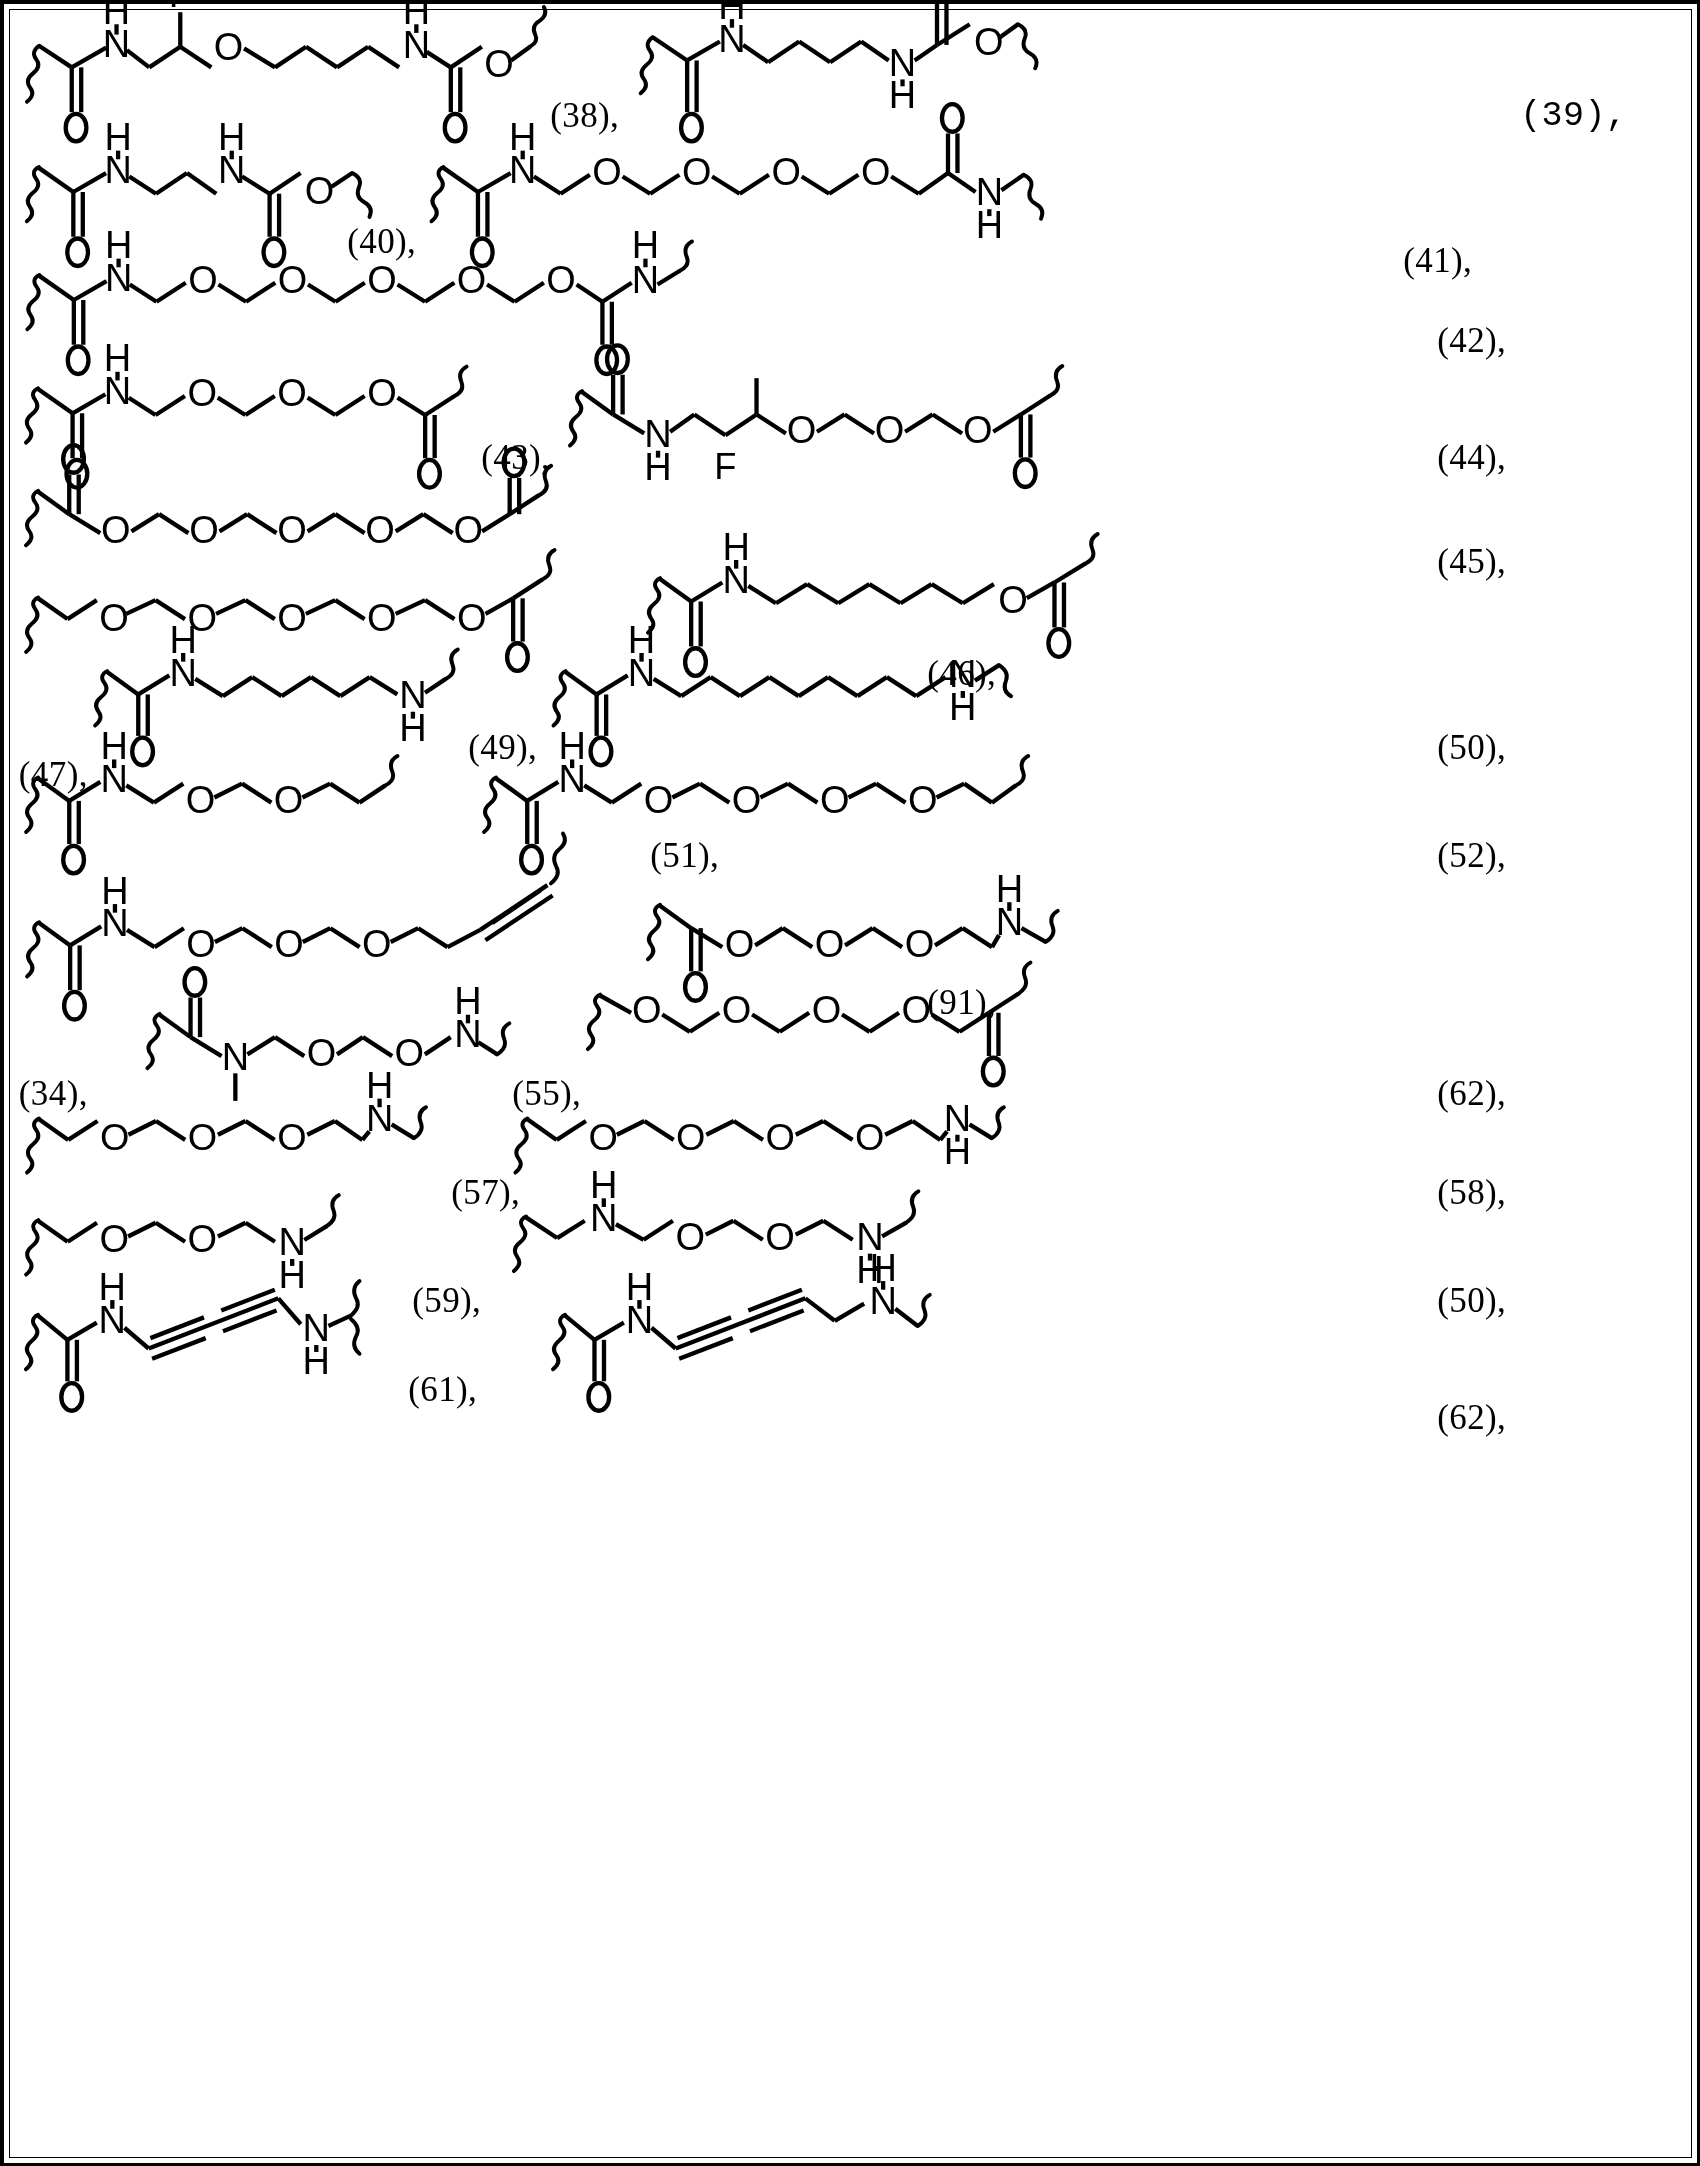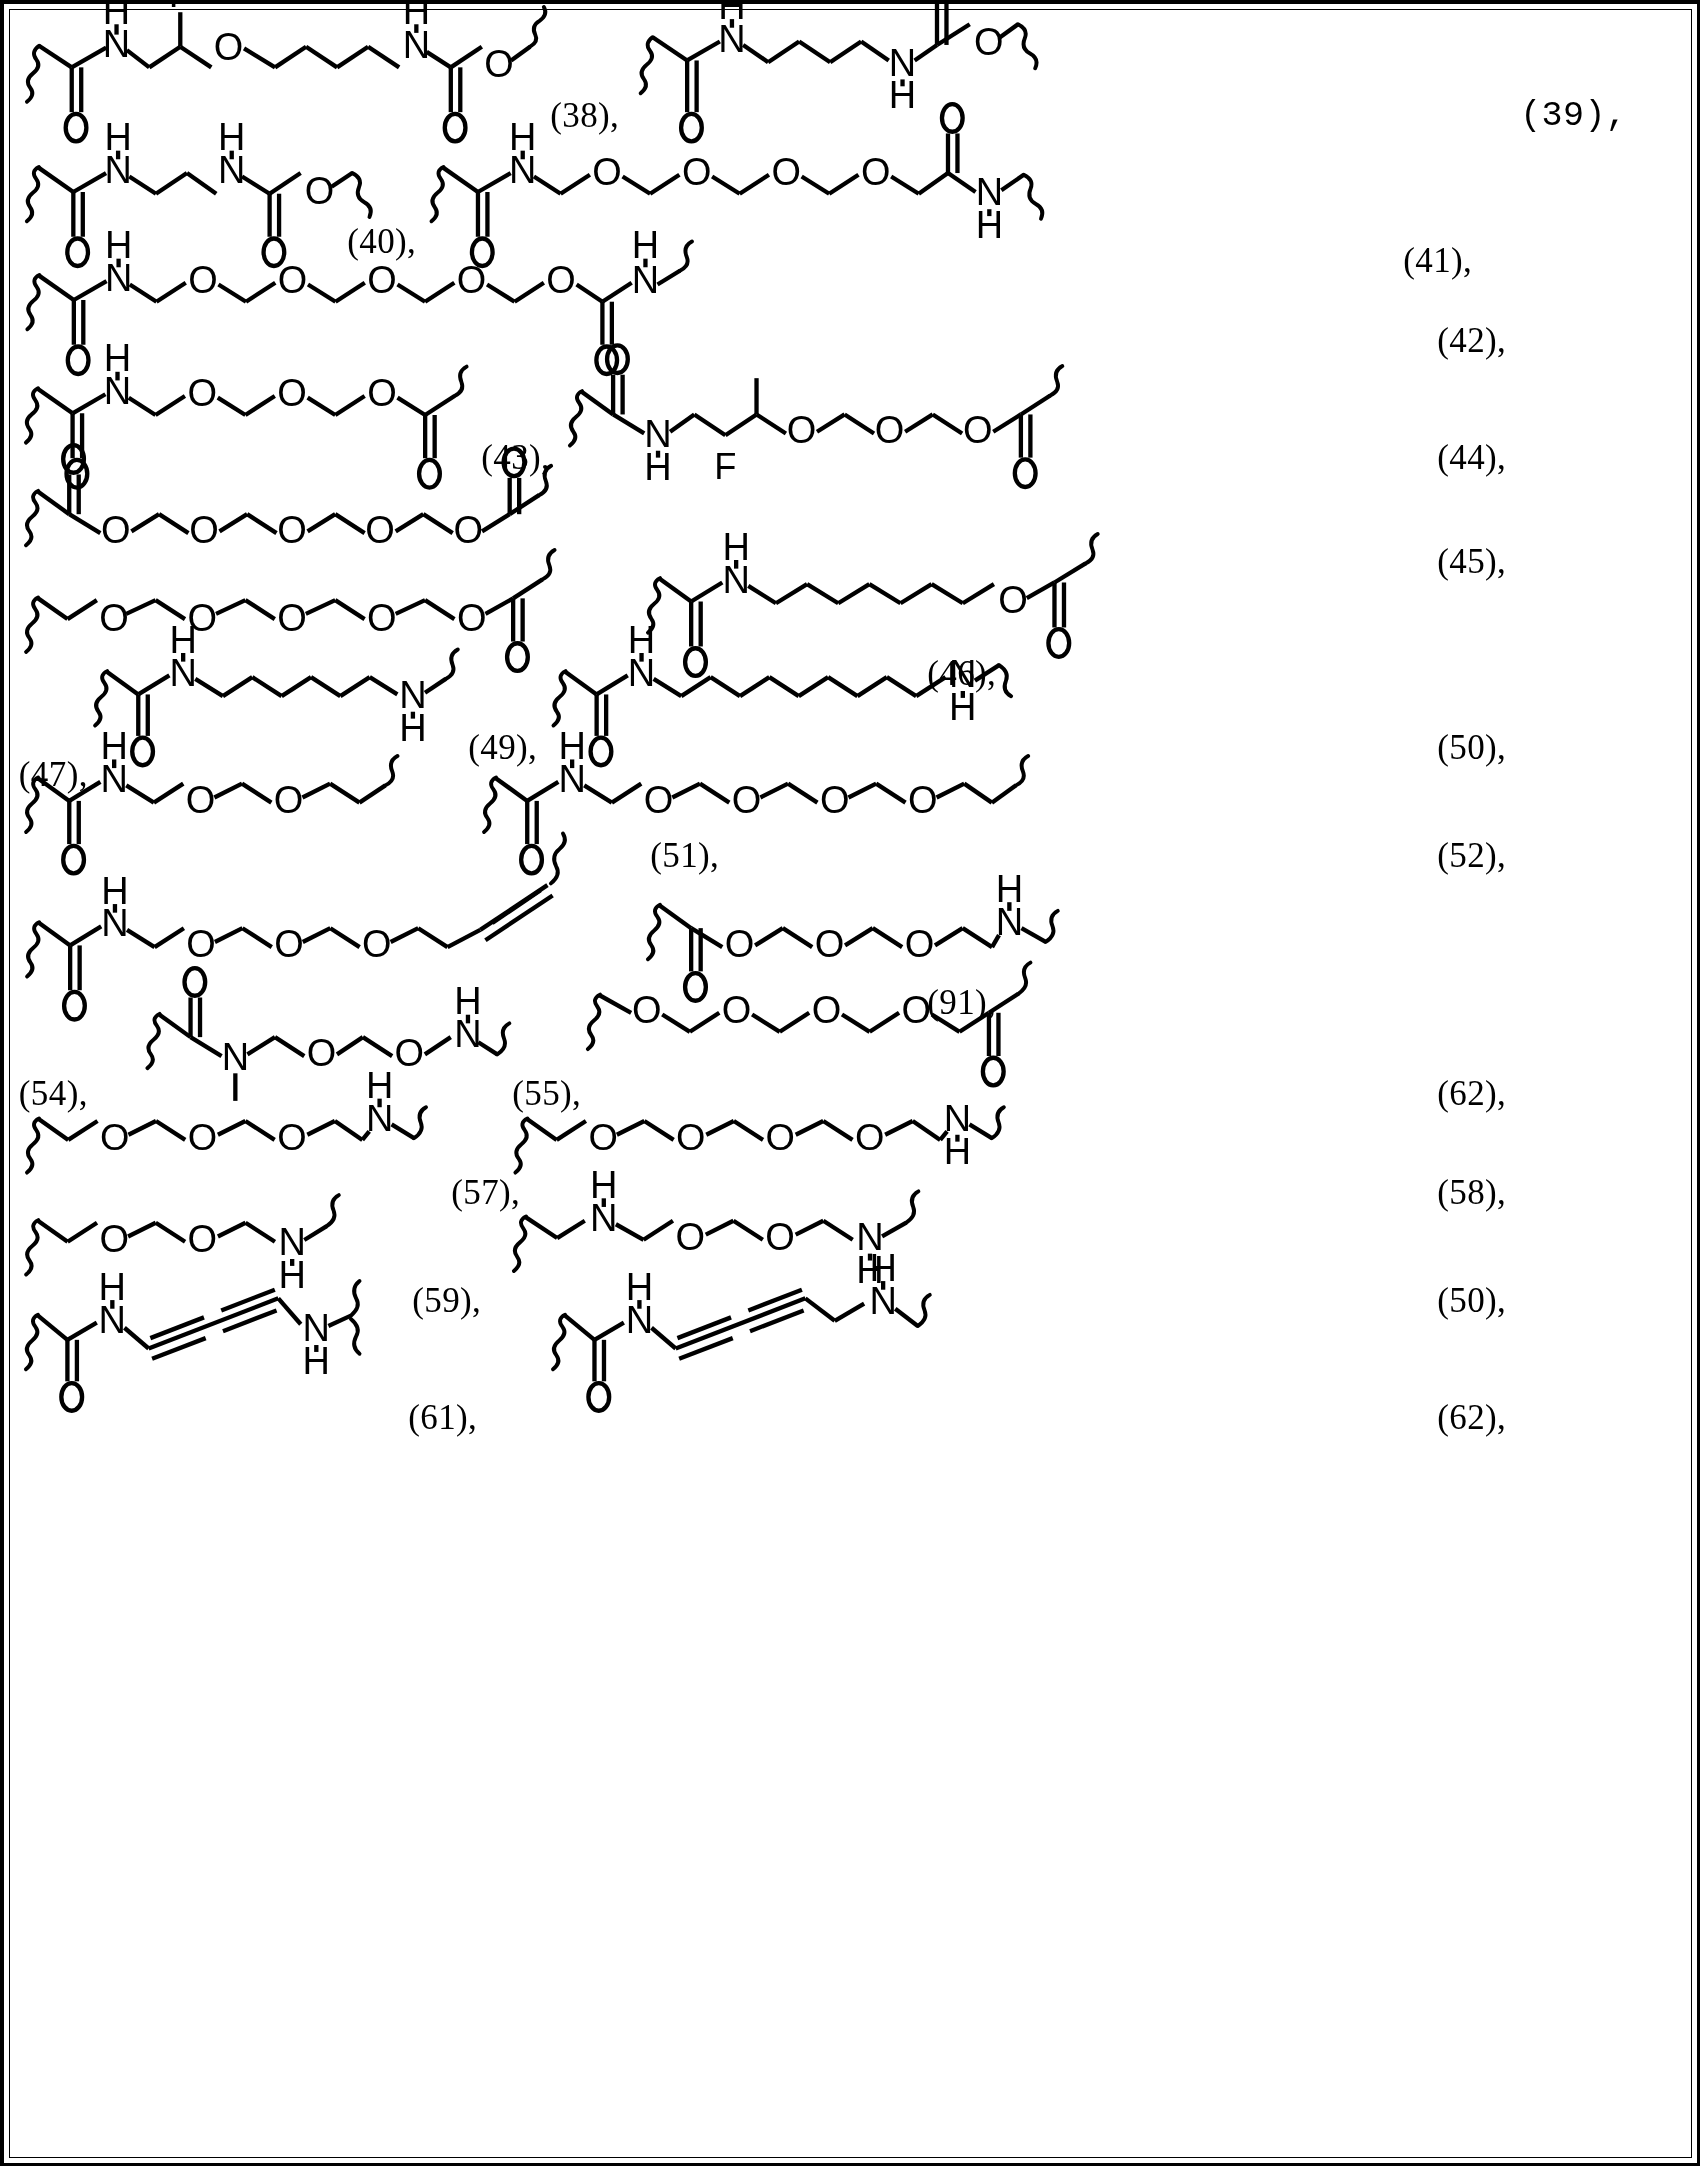--- a/index.html
+++ b/index.html
@@ -515,21 +515,21 @@
   <line class="bond" x1="340" y1="42" x2="372" y2="22"></line>
   <line class="bond" x1="372" y1="22" x2="406" y2="44"></line>
   <text class="atom" x="426" y="18">N</text>
   <text class="atom" x="426" y="-20">H</text>
   <line class="bond" x1="426" y1="-8" x2="426" y2="2"></line>
   <line class="bond" x1="406" y1="44" x2="414" y2="30"></line>
   <line class="bond" x1="440" y1="22" x2="468" y2="38"></line>
   <path class="wavy" d="M468 38 q12 -8 8 -18 q-5 -12 6 -18"></path>
 </svg>
 </div>
-<div class="lbl" style="left:8.6px;top:1064px;">(54),</div>
+<div class="lbl" style="left:8.6px;top:1064px;">(34),</div>
 
 <div class="struct" style="left:130px;top:1003px;">
 <svg width="363" height="112" viewBox="0 0 420 130">
   <path class="wavy" d="M8 64 q10 -8 4 -16 q-7 -9 3 -17 q10 -8 4 -16 q-7 -9 3 -14"></path>
   <line class="bond" x1="22" y1="2" x2="58" y2="28"></line>
   <line class="bond" x1="58" y1="28" x2="58" y2="-18"></line>
   <line class="bond" x1="69" y1="28" x2="69" y2="-18"></line>
   <ellipse class="ellipse-o" cx="63" cy="-36" rx="12" ry="16"></ellipse>
   <line class="bond" x1="58" y1="28" x2="94" y2="50"></line>
   <text class="atom" x="110" y="54">N</text>
@@ -690,21 +690,21 @@
   <line class="bond" x1="234" y1="4" x2="296" y2="-20"></line>
   <line class="bond" x1="300" y1="-10" x2="326" y2="20"></line>
   <text class="atom" x="344" y="28">N</text>
   <text class="atom" x="344" y="66">H</text>
   <line class="bond" x1="344" y1="44" x2="344" y2="52"></line>
   <line class="bond" x1="358" y1="22" x2="384" y2="10"></line>
   <path class="wavy" d="M384 10 q12 -10 6 -20 q-6 -12 4 -20"></path>
   <path class="wavy" d="M384 14 q12 10 6 20 q-6 12 4 20"></path>
 </svg>
 </div>
-<div class="lbl" style="left:398px;top:1388px;">(61),</div>
+<div class="lbl" style="left:398px;top:1360px;">(61),</div>
 
 <div class="struct" style="left:536px;top:1297px;">
 <svg width="415" height="121" viewBox="0 0 480 140">
   <path class="wavy" d="M8 72 q10 -8 4 -16 q-7 -9 3 -17 q10 -8 4 -16 q-7 -9 3 -14"></path>
   <line class="bond" x1="22" y1="10" x2="56" y2="38"></line>
   <line class="bond" x1="56" y1="38" x2="56" y2="86"></line>
   <line class="bond" x1="67" y1="38" x2="67" y2="86"></line>
   <ellipse class="ellipse-o" cx="61" cy="104" rx="12" ry="16"></ellipse>
   <line class="bond" x1="56" y1="38" x2="90" y2="18"></line>
   <text class="atom" x="108" y="18">N</text>

